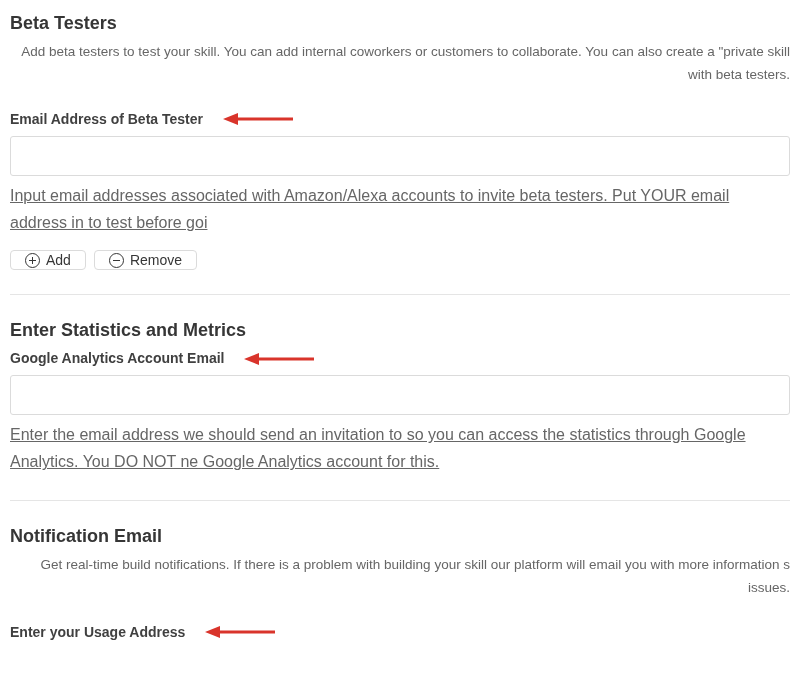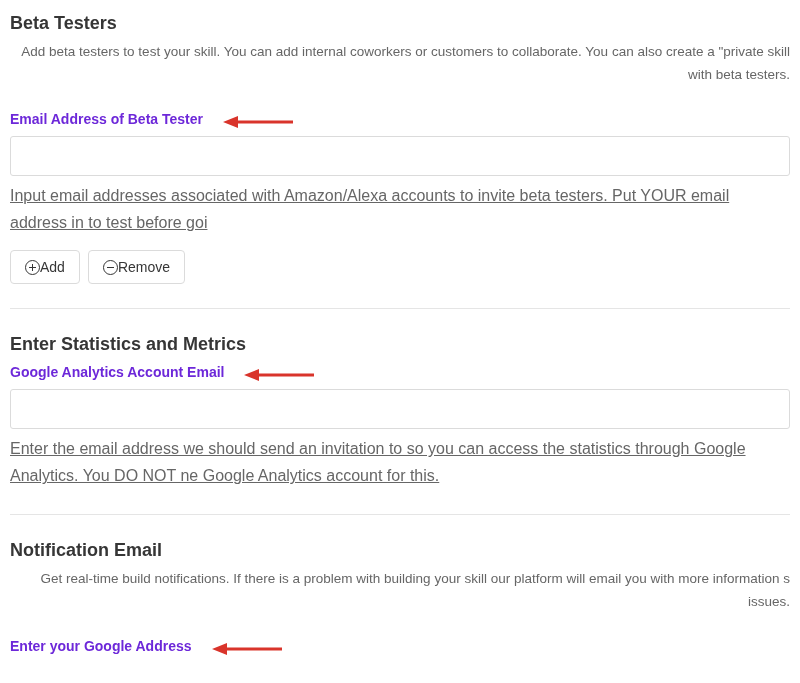--- a/index.html
+++ b/index.html
@@ -24,25 +24,25 @@
     }
     .description {
       color: #666;
       font-size: 13.5px;
       margin-bottom: 22px;
       line-height: 1.7;
       text-align: right;
     }
     .field-label {
       font-weight: 700;
-      color: #6d28d9;
+      color: #404040;
       font-size: 14px;
       margin-bottom: 6px;
       display: flex;
-      align-items: flex-end;
+      align-items: center;
       gap: 20px;
     }
     .input {
       width: 100%;
       height: 40px;
       border: 1px solid #dbdbdb;
       border-radius: 3px;
       padding: 8px 12px;
       font-size: 14px;
       color: #363636;
@@ -60,25 +60,25 @@
       text-decoration: underline;
     }
     .button-row {
       display: flex;
       gap: 8px;
       margin-top: 14px;
     }
     .btn {
       display: inline-flex;
       align-items: center;
-      gap: 0;
+      gap: 6px;
       background: #fff;
       border: 1px solid #dbdbdb;
       border-radius: 4px;
-      padding: 8px 14px;
+      padding: 1px 14px;
       font-size: 14px;
       color: #363636;
       cursor: pointer;
     }
     .icon-circle {
       width: 15px;
       height: 15px;
       border: 1.5px solid #363636;
       border-radius: 50%;
       display: inline-flex;
@@ -171,21 +171,21 @@
   <p class="help-text">Enter the email address we should send an invitation to so you can access the statistics through Google Analytics. You DO NOT ne Google Analytics account for this.</p>
 </div>
 
 <hr>
 
 <div class="section">
   <h3>Notification Email</h3>
   <p class="description">Get real-time build notifications. If there is a problem with building your skill our platform will email you with more information s issues.</p>
 
   <div class="field-label">
-    <span>Enter your Google Address</span>
+    <span>Enter your Usage Address</span>
     <span class="arrow">
       <svg width="70" height="16" viewBox="0 0 70 16">
         <line x1="70" y1="8" x2="12" y2="8" stroke="#d9342b" stroke-width="3"></line>
         <polygon points="0,8 15,2 15,14" fill="#d9342b"></polygon>
       </svg>
     </span>
   </div>
 
 </div>
 

